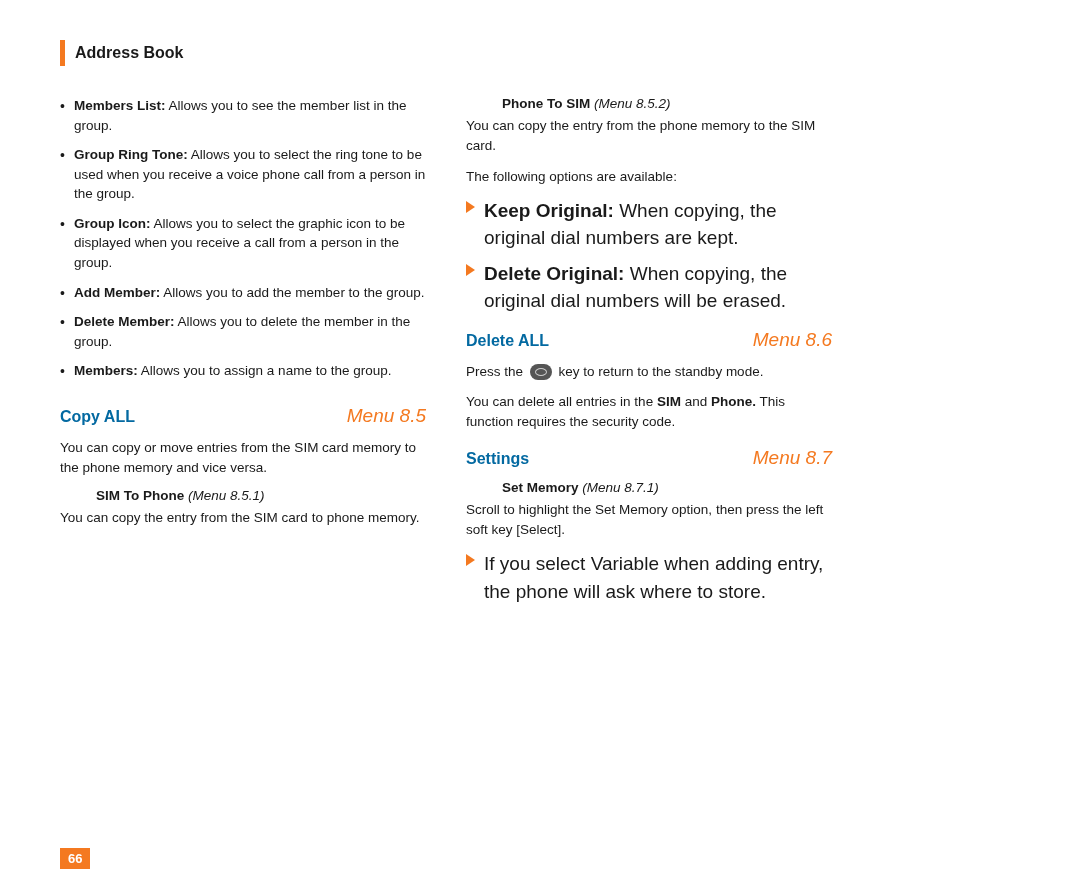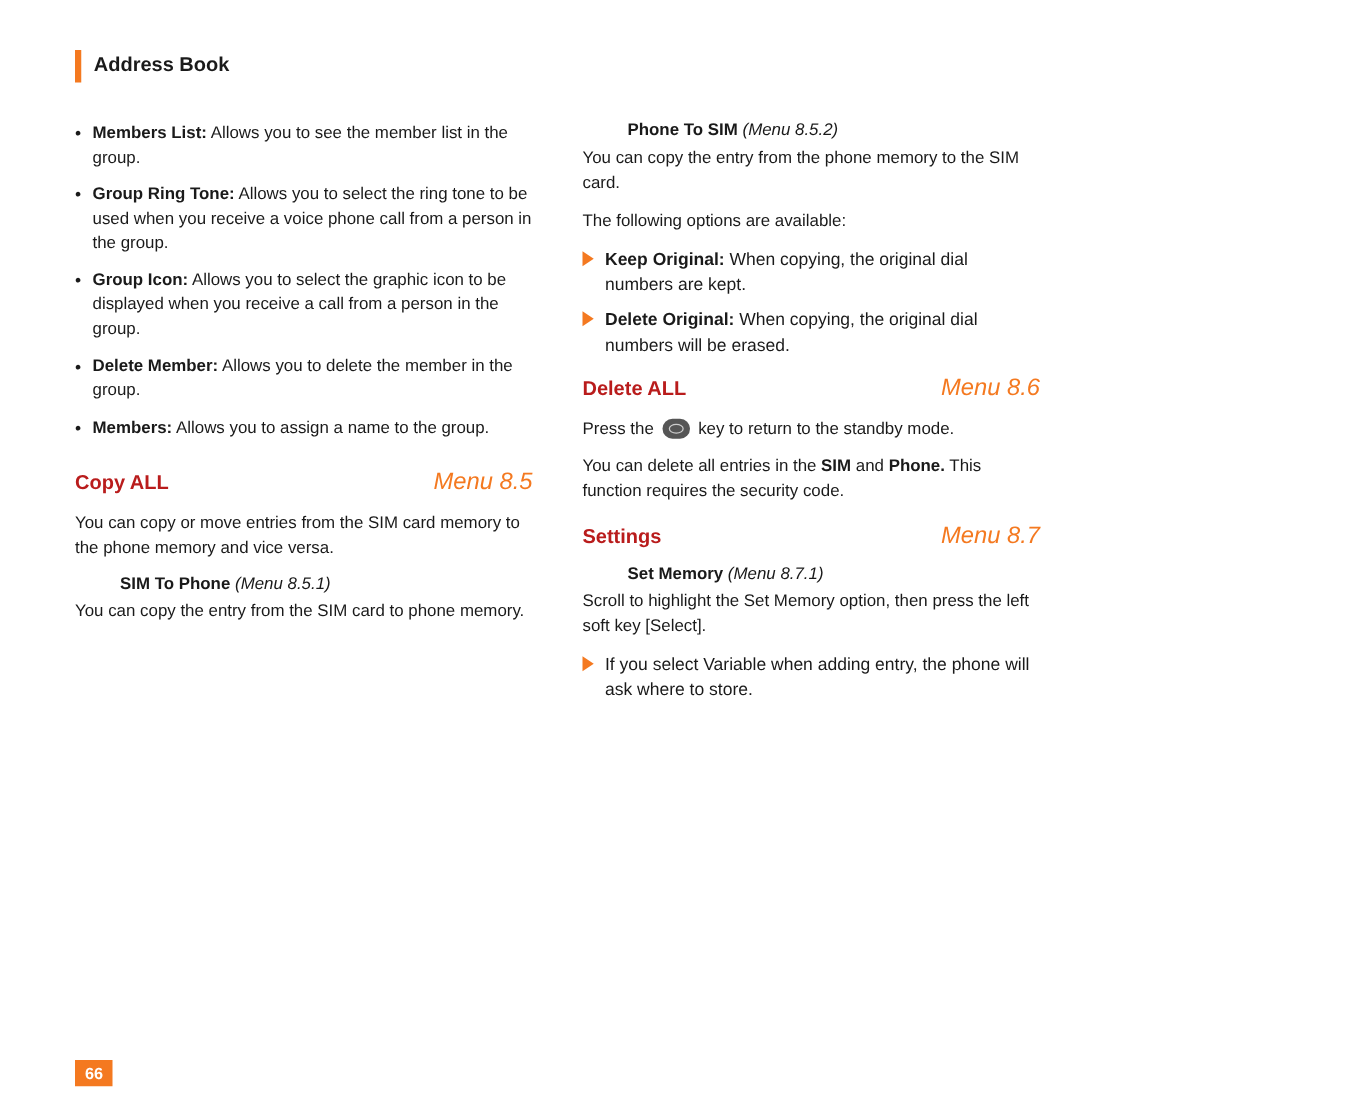--- a/index.html
+++ b/index.html
@@ -71,21 +71,21 @@
     .bullet-list li::before {
       content: '•';
       position: absolute;
       left: 0;
       top: 0;
       font-size: 14px;
     }
 
     
     .section-heading {
-      color: #b91c1c;
+      color: #0369a1;
       font-size: 16px;
       font-weight: bold;
       margin-bottom: 6px;
     }
 
     .section-heading-row {
       display: flex;
       justify-content: space-between;
       align-items: baseline;
       margin-bottom: 6px;
@@ -114,21 +114,21 @@
     
     .tri-list {
       list-style: none;
       padding: 0;
       margin: 8px 0;
     }
     .tri-list li {
       position: relative;
       padding-left: 18px;
       margin-bottom: 8px;
-      font-size: 14px;
+      font-size: 19px;
       line-height: 1.45;
     }
     .tri-list li::before {
       content: '';
       position: absolute;
       left: 0;
       top: 4px;
       width: 0;
       height: 0;
       border-top: 6px solid transparent;
@@ -193,20 +193,24 @@
           <strong>Members List:</strong>
           <span> Allows you to see the member list in the group.</span>
         </li>
         <li>
           <strong>Group Ring Tone:</strong>
           <span> Allows you to select the ring tone to be used when you receive a voice phone call from a person in the group.</span>
         </li>
         <li>
           <strong>Group Icon:</strong>
           <span> Allows you to select the graphic icon to be displayed when you receive a call from a person in the group.</span>
+        </li>
+        <li>
+          <strong>Add Member:</strong>
+          <span> Allows you to add the member to the group.</span>
         </li>
         <li>
           <strong>Delete Member:</strong>
           <span> Allows you to delete the member in the group.</span>
         </li>
         <li>
           <strong>Members:</strong>
           <span> Allows you to assign a name to the group.</span>
         </li>
       </ul>

